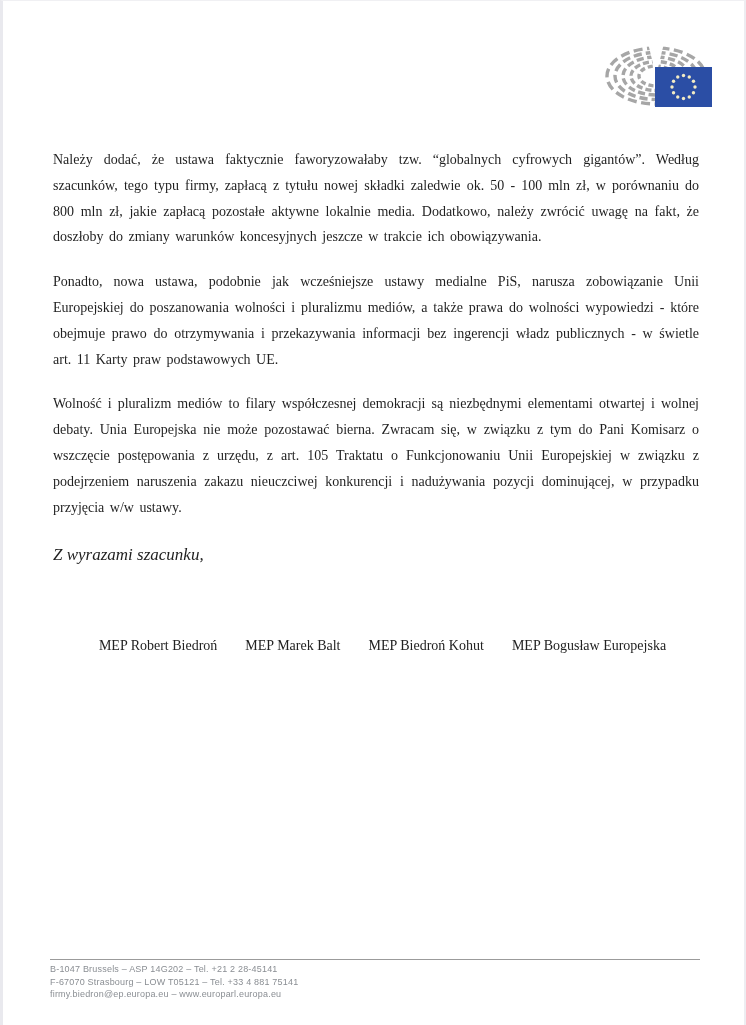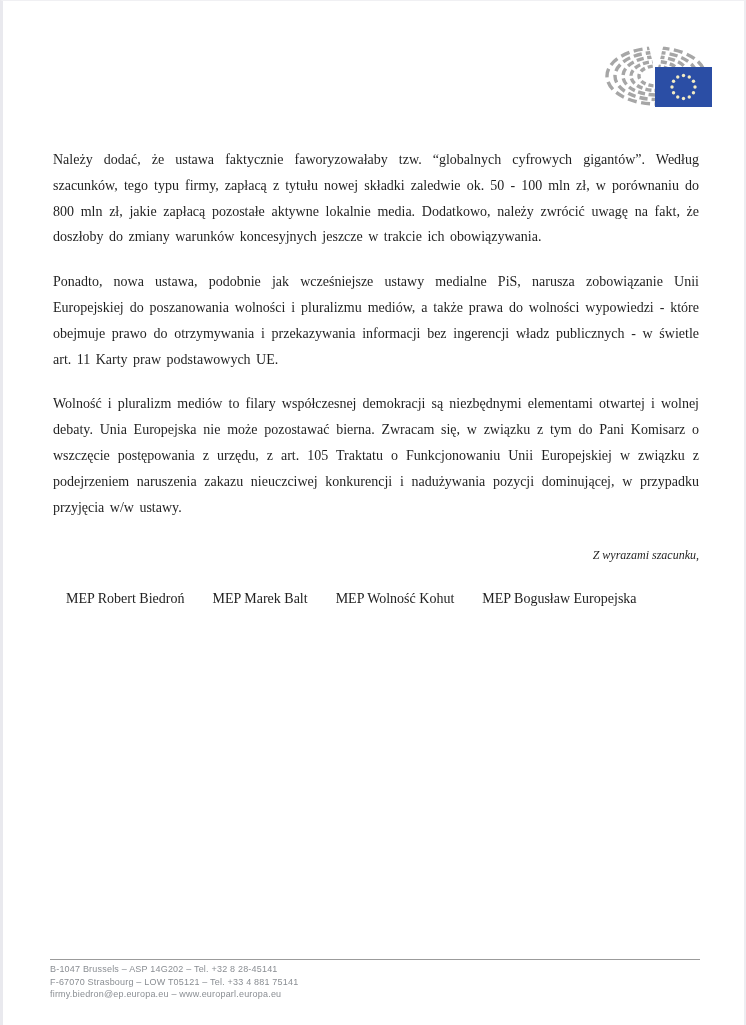--- a/index.html
+++ b/index.html
@@ -32,31 +32,30 @@
     color: #1f1f1f;
   }
   .letter-body p.para {
     font-size: 14px;
     line-height: 25.8px;
     text-align: justify;
     word-spacing: 2px;
     margin-bottom: 19px;
   }
   .closing {
-    font-size: 12px;
+    font-size: 17px;
     font-style: italic;
     line-height: 22px;
     margin-top: 24px;
-    text-align: right;
   }
   .signatures {
     display: flex;
-    justify-content: flex-start;
+    justify-content: center;
     align-items: baseline;
-    margin-top: 25px;
+    margin-top: 72px;
     padding-left: 13px;
     gap: 28px;
   }
   .signatures .sig {
     font-size: 14px;
     white-space: nowrap;
     color: #222;
   }
   
   .footer {
@@ -114,24 +113,24 @@
   <div class="letter-body">
     <p class="para">Należy dodać, że ustawa faktycznie faworyzowałaby tzw. “globalnych cyfrowych gigantów”. Według szacunków, tego typu firmy, zapłacą z tytułu nowej składki zaledwie ok. 50 - 100 mln zł, w porównaniu do 800 mln zł, jakie zapłacą pozostałe aktywne lokalnie media. Dodatkowo, należy zwrócić uwagę na fakt, że doszłoby do zmiany warunków koncesyjnych jeszcze w trakcie ich obowiązywania.</p>
     <p class="para">Ponadto, nowa ustawa, podobnie jak wcześniejsze ustawy medialne PiS, narusza zobowiązanie Unii Europejskiej do poszanowania wolności i pluralizmu mediów, a także prawa do wolności wypowiedzi - które obejmuje prawo do otrzymywania i przekazywania informacji bez ingerencji władz publicznych - w świetle art. 11 Karty praw podstawowych UE.</p>
     <p class="para">Wolność i pluralizm mediów to filary współczesnej demokracji są niezbędnymi elementami otwartej i wolnej debaty. Unia Europejska nie może pozostawać bierna. Zwracam się, w związku z tym do Pani Komisarz o wszczęcie postępowania z urzędu, z art. 105 Traktatu o Funkcjonowaniu Unii Europejskiej w związku z podejrzeniem naruszenia zakazu nieuczciwej konkurencji i nadużywania pozycji dominującej, w przypadku przyjęcia w/w ustawy.</p>
 
     <div class="closing">Z wyrazami szacunku,</div>
 
     <div class="signatures">
       <span class="sig">MEP Robert Biedroń</span>
       <span class="sig">MEP Marek Balt</span>
-      <span class="sig">MEP Wolność Kohut</span>
+      <span class="sig">MEP Biedroń Kohut</span>
       <span class="sig">MEP Bogusław Europejska</span>
     </div>
   </div>
 
   <div class="footer">
-    <div>B-1047 Brussels – ASP 14G202 – Tel. +32 8 28-45141</div>
+    <div>B-1047 Brussels – ASP 14G202 – Tel. +21 2 28-45141</div>
     <div>F-67070 Strasbourg – LOW T05121 – Tel. +33 4 881 75141</div>
     <div>firmy.biedron@ep.europa.eu – www.europarl.europa.eu</div>
   </div>
 
 </div>
 
 </body></html>

